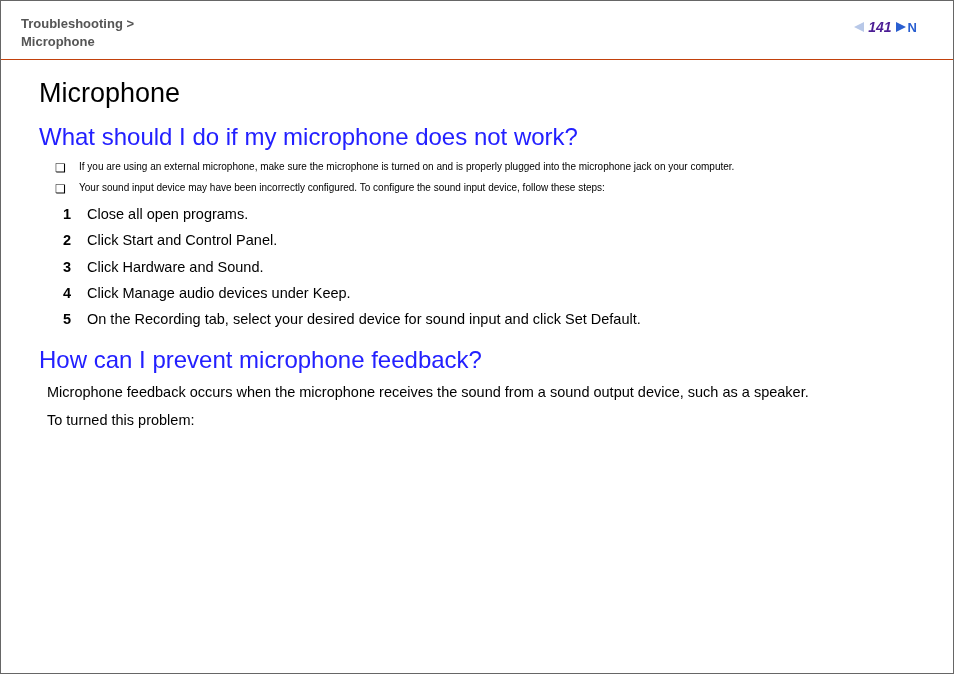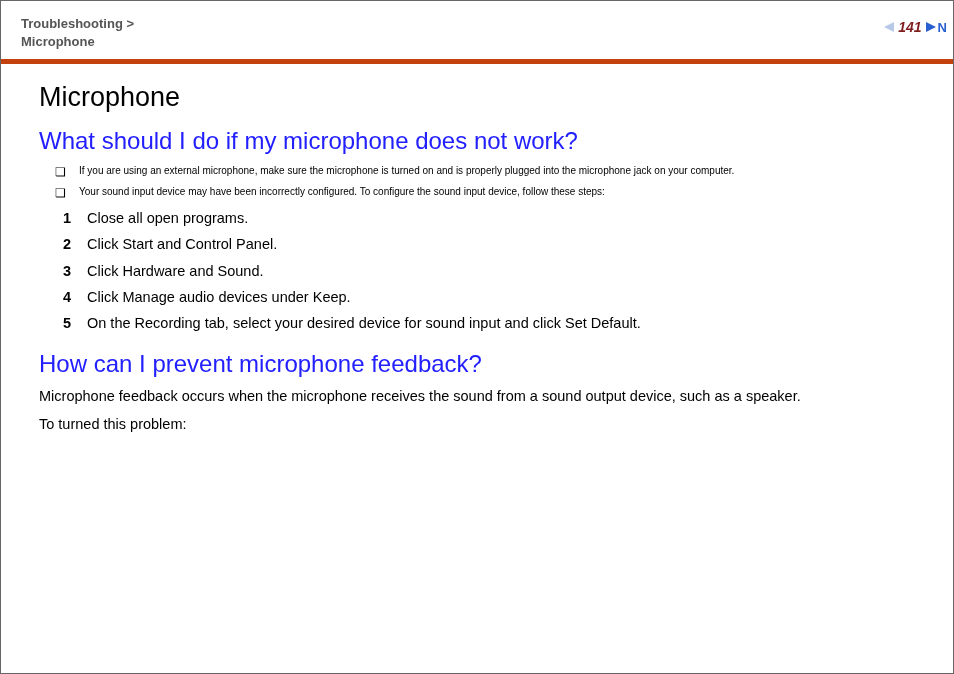--- a/index.html
+++ b/index.html
@@ -11,40 +11,40 @@
     font-family: Arial, Helvetica, sans-serif;
     background: #fff;
     color: #000;
     position: relative;
     border: 1px solid #666;
   }
   .header {
     display: flex;
     justify-content: space-between;
     align-items: flex-start;
-    padding: 14px 6px 8px 20px;
-    border-bottom: 5px solid #c2410c;
+    padding: 14px 36px 8px 20px;
+    border-bottom: 1px solid #c2410c;
   }
   .breadcrumb {
     font-size: 13px;
     font-weight: bold;
     color: #555;
     line-height: 1.4;
   }
   .page-nav {
     display: flex;
     align-items: center;
     gap: 4px;
     margin-top: 4px;
   }
   .page-number {
     font-size: 14px;
     font-weight: bold;
     font-style: italic;
-    color: #7f1d1d;
+    color: #4c1d95;
   }
   .arrow-left, .arrow-right {
     width: 0; height: 0;
     border-top: 5px solid transparent;
     border-bottom: 5px solid transparent;
   }
   .arrow-left { border-right: 10px solid #b8c8e8; }
   .arrow-right { border-left: 10px solid #2a5fd0; }
   .nav-letter {
     font-size: 13px;
@@ -90,21 +90,21 @@
     line-height: 1.8;
   }
   .steps li .num {
     position: absolute;
     left: 0;
     font-weight: bold;
   }
   p.body {
     font-size: 14.5px;
     line-height: 1.5;
-    margin: 6px 0;
+    margin: 6px 8px;
   }
   b { font-weight: normal; }
 </style>
 </head>
 <body>
 
 <div class="header">
   <div class="breadcrumb">
     <span>Troubleshooting</span><span> &gt; </span><br>
     <span>Microphone</span>

